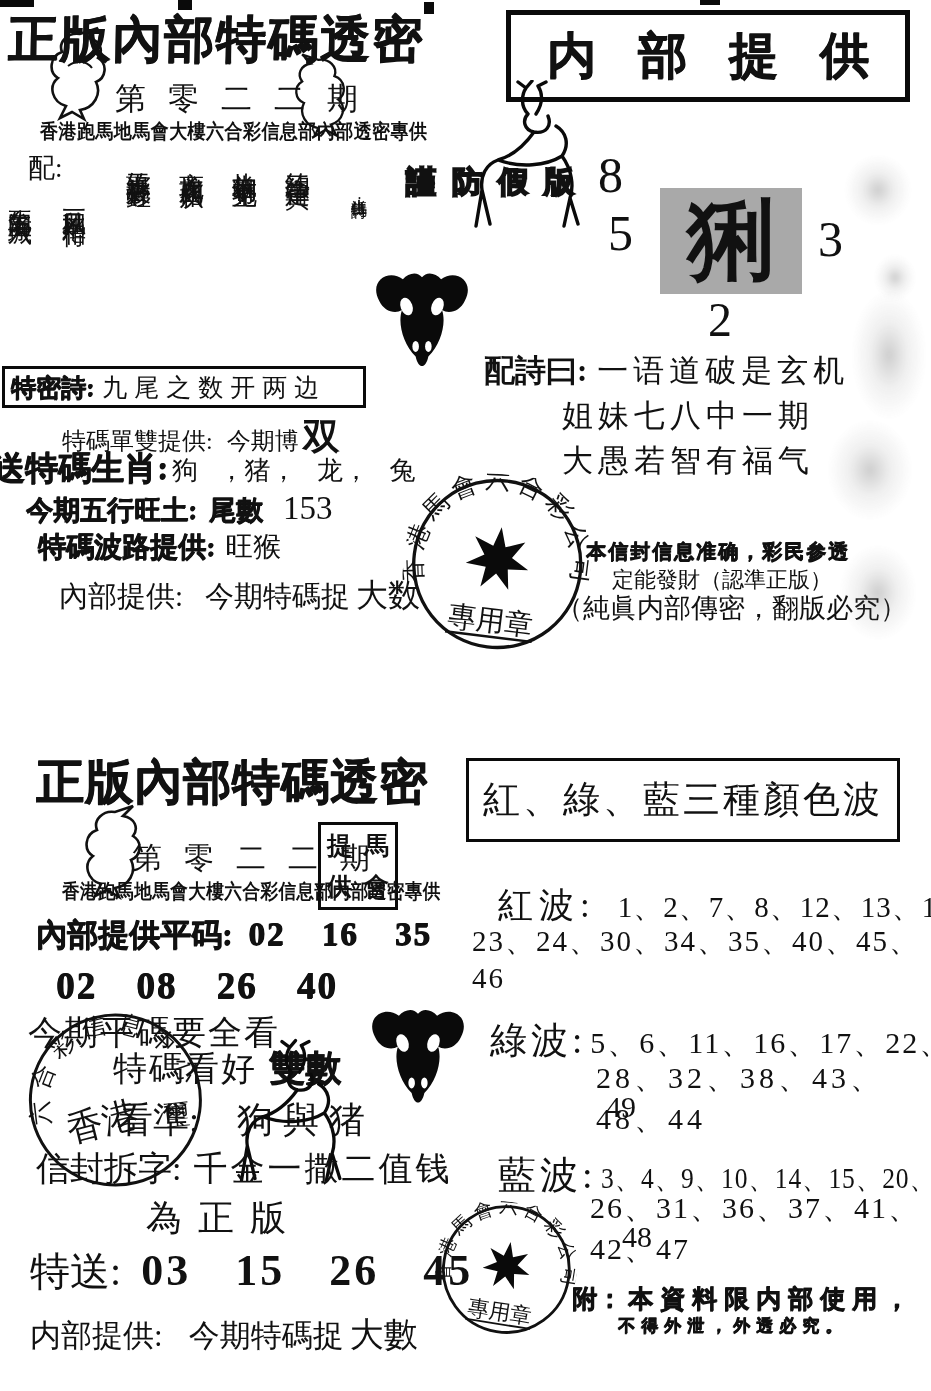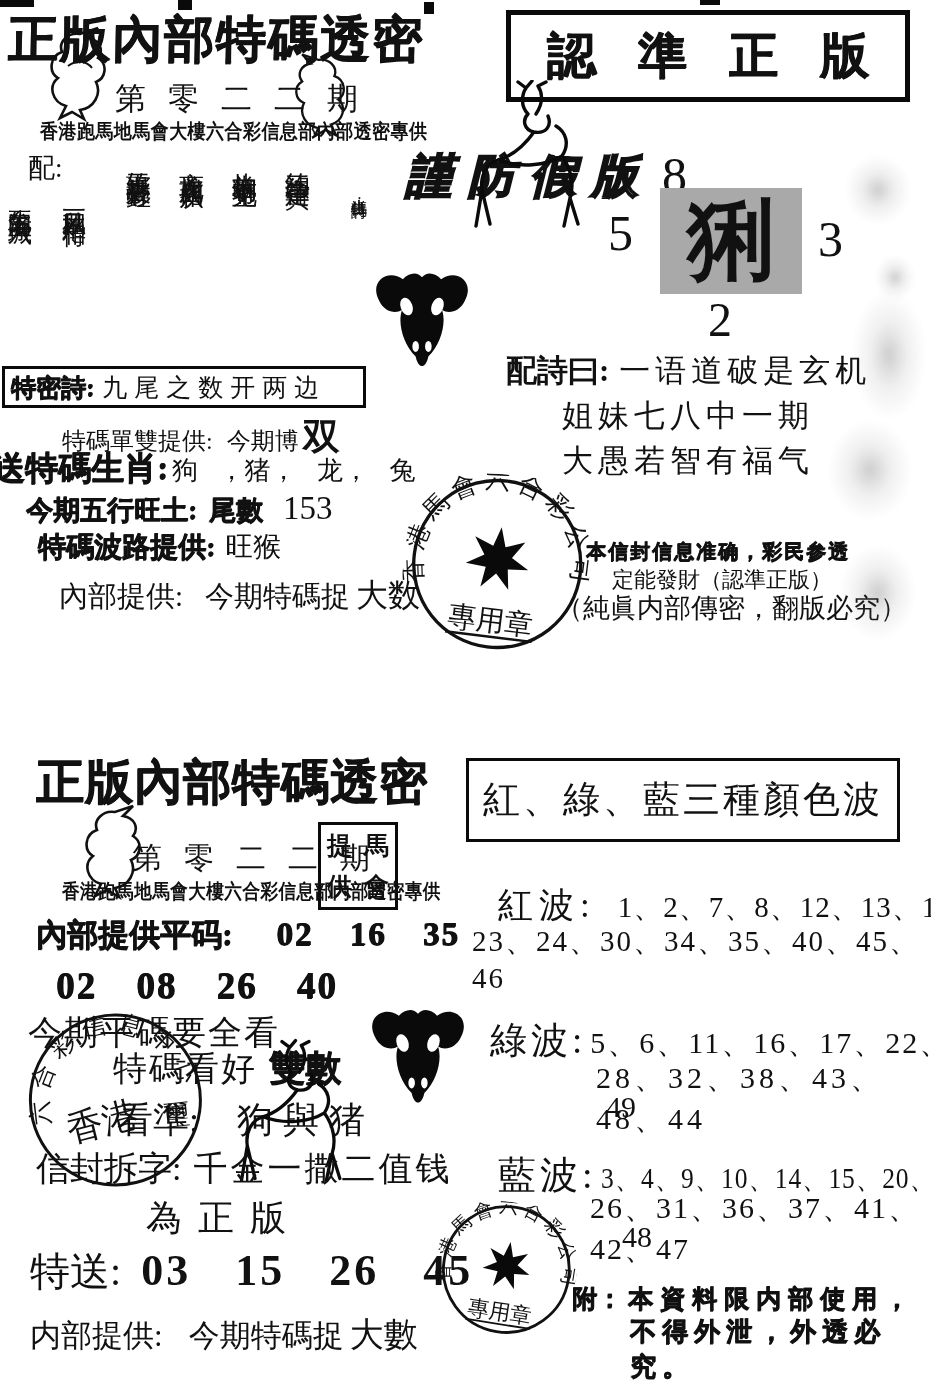--- a/index.html
+++ b/index.html
@@ -101,40 +101,40 @@
       <circle cx="98" cy="93" r="88" fill="none" stroke="#111" stroke-width="3.5"></circle>
       <path id="arcA" d="M27.4,130.6 A80,80 0 1 1 168.6,130.6" fill="none"></path>
       <text font-size="26" letter-spacing="7"><textPath href="#arcA" startOffset="10">香港馬會六合彩公司</textPath></text>
       <polygon points="0,-34 6.5,-13.5 26.6,-21.2 14.6,-3.3 33.1,7.6 11.7,9.4 14.8,30.6 0,15 -14.8,30.6 -11.7,9.4 -33.1,7.6 -14.6,-3.3 -26.6,-21.2 -6.5,-13.5" transform="translate(98,88)" fill="#0a0a0a"></polygon>
       <text x="98" y="163" font-size="30" text-anchor="middle">專用章</text>
       <line x1="52" y1="170" x2="144" y2="170" stroke="#111" stroke-width="2.5"></line>
     </svg>
   </div>
 
   <div class="abs banner-box" style="left:506px;top:10px;width:366px;height:82px;padding:0 14px;">
-    <span class="heavy" style="font-size:49px;letter-spacing:42px;margin-right:-42px;">認準正版</span>
+    <span class="heavy" style="font-size:49px;letter-spacing:42px;margin-right:-42px;">内部提供</span>
   </div>
 
   <div class="abs row" style="left:406px;top:146px;">
-    <span class="hollow" style="font-size:46px;letter-spacing:16px;font-style:italic;">謹防假版</span>
+    <span class="hollow" style="font-size:30px;letter-spacing:16px;">謹防假版</span>
     <span style="font-size:50px;margin-left:8px;">8</span>
   </div>
 
   <svg class="abs" style="left:462px;top:80px;" width="140" height="148" viewBox="0 0 140 148">
     <path d="M66,34 C58,26 60,14 64,8 M64,8 L56,2 M64,8 L70,1 M74,34 C82,22 80,12 76,6 M76,6 L84,2 M66,34 C60,40 62,50 72,52 C84,54 90,46 86,36 M72,52 C62,66 50,76 36,80 C24,84 18,96 20,110 M20,110 L14,146 M20,110 L28,144 M36,80 C58,88 84,86 100,76 C110,90 112,106 108,118 M108,118 L102,146 M108,118 L116,144 M100,76 C108,64 104,52 94,46" stroke="#0a0a0a" stroke-width="3.4" fill="none" stroke-linecap="round"></path>
   </svg>
 
   <div class="abs graybox" style="left:660px;top:188px;width:142px;height:106px;">
     <span class="bold" style="font-size:88px;line-height:1;">猁</span>
   </div>
   <div class="abs" style="left:608px;top:204px;font-size:50px;">5</div>
   <div class="abs" style="left:818px;top:210px;font-size:50px;">3</div>
   <div class="abs" style="left:708px;top:292px;font-size:48px;">2</div>
 
-  <div class="abs row" style="left:506px;top:350px;">
+  <div class="abs row" style="left:484px;top:350px;">
     <span class="bold" style="font-size:31px;">配詩曰:</span>
     <span style="font-size:31px;letter-spacing:5px;margin-left:10px;">一语道破是玄机</span>
   </div>
   <div class="abs" style="left:562px;top:395px;font-size:31px;letter-spacing:5px;">姐妹七八中一期</div>
   <div class="abs" style="left:562px;top:440px;font-size:31px;letter-spacing:5px;">大愚若智有福气</div>
 
   <div class="abs heavy sans" style="left:586px;top:538px;font-size:20px;letter-spacing:2px;">本信封信息准确，彩民参透</div>
   <div class="abs" style="left:612px;top:565px;font-size:22px;">定能發財（認準正版）</div>
   <div class="abs" style="left:556px;top:590px;font-size:27px;">（純眞内部傳密，翻版必究）</div>
 
@@ -159,21 +159,21 @@
 
   <div class="abs issue-grid" style="left:318px;top:822px;width:74px;height:82px;">
     <span class="bold" style="font-size:25px;">提</span>
     <span class="bold" style="font-size:25px;">馬</span>
     <span class="bold" style="font-size:25px;">供</span>
     <span class="bold" style="font-size:25px;">會</span>
   </div>
 
   <div class="abs bold" style="left:62px;top:878px;font-size:20px;letter-spacing:0.5px;transform:scaleX(0.88);transform-origin:left;">香港跑馬地馬會大樓六合彩信息部內部透密專供</div>
 
-  <div class="abs row" style="left:36px;top:914px;gap:28px;">
+  <div class="abs row" style="left:36px;top:914px;">
     <span class="heavy" style="font-size:31px;">內部提供平码:</span>
     <span class="heavy" style="font-size:33px;margin-left:16px;word-spacing:26px;letter-spacing:2px;">02 16 35</span>
   </div>
 
   <div class="abs heavy" style="left:56px;top:964px;font-size:37px;word-spacing:28px;letter-spacing:2px;">02 08 26 40</div>
 
   <div class="abs" style="left:28px;top:1010px;font-size:34px;letter-spacing:2px;">今期平碼要全看</div>
 
   <div class="abs row" style="left:113px;top:1044px;">
     <span style="font-size:34px;letter-spacing:2px;">特碼看好</span>
@@ -256,15 +256,15 @@
       <polygon points="0,-34 6.5,-13.5 26.6,-21.2 14.6,-3.3 33.1,7.6 11.7,9.4 14.8,30.6 0,15 -14.8,30.6 -11.7,9.4 -33.1,7.6 -14.6,-3.3 -26.6,-21.2 -6.5,-13.5" transform="translate(98,88)" fill="#0a0a0a"></polygon>
       <text x="98" y="163" font-size="30" text-anchor="middle">專用章</text>
       <line x1="52" y1="170" x2="144" y2="170" stroke="#111" stroke-width="2.5"></line>
     </svg>
   </div>
 
   <div class="abs row" style="left:572px;top:1282px;">
     <span class="heavy sans" style="font-size:25px;">附：</span>
     <span class="heavy sans" style="font-size:25px;letter-spacing:7px;margin-left:6px;">本資料限内部使用，</span>
   </div>
-  <div class="abs heavy sans" style="left:618px;top:1314px;font-size:26px;letter-spacing:6px;margin-left:12px;">不得外泄，外透必究。</div>
+  <div class="abs heavy sans" style="left:618px;top:1314px;font-size:17px;letter-spacing:6px;">不得外泄，外透必究。</div>
 
 </div>
 
 </body></html>

